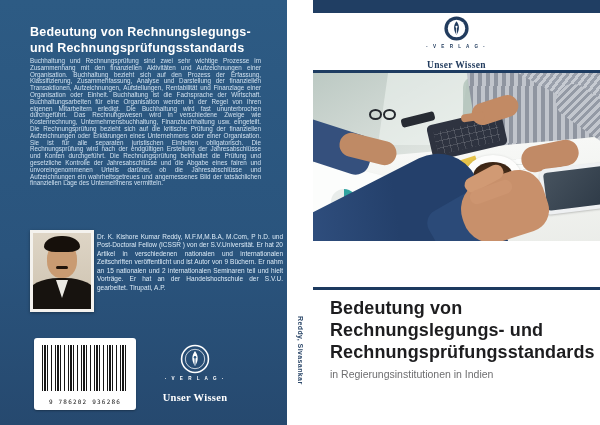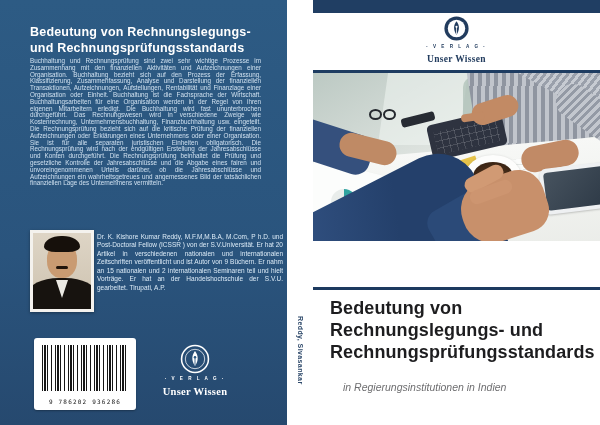--- a/index.html
+++ b/index.html
@@ -36,21 +36,21 @@
       #161616 0 1px,#ffffff 1px 2px,#161616 2px 4px,#ffffff 4px 5px,
       #161616 5px 6px,#ffffff 6px 9px,#161616 9px 10px,#ffffff 10px 13px);}
   .digits{position:absolute;left:0;right:0;bottom:5px;text-align:center;
     font-family:"DejaVu Sans Mono",monospace;font-size:6px;letter-spacing:1.2px;color:#111111;}
   
   .logo{position:absolute;text-align:center;}
   .logo-back{left:138px;top:344px;width:114px;color:#ffffff;}
   .logo-front{left:0;top:15px;width:287px;color:#223c5e;}
   .logo svg{display:block;margin:0 auto;}
   .verlag{margin-top:2px;font-size:4.6px;letter-spacing:2px;font-weight:bold;}
-  .pubname{margin-top:5px;font-family:"Liberation Serif",serif;font-weight:bold;font-size:10.5px;letter-spacing:.3px;}
+  .pubname{margin-top:11px;font-family:"Liberation Serif",serif;font-weight:bold;font-size:10.5px;letter-spacing:.3px;}
   .logo-front .pubname{font-size:9.5px;}
   
   .spine{position:absolute;left:287px;top:0;width:26px;height:425px;background:#ffffff;}
   .spine-text{position:absolute;left:50%;top:316px;transform:translateX(-50%);
     writing-mode:vertical-rl;font-size:7px;font-weight:bold;color:#2f4a6b;letter-spacing:.4px;}
   
   .front{position:absolute;left:313px;top:0;width:287px;height:425px;background:#ffffff;}
   .front-topbar{position:absolute;left:0;top:0;width:287px;height:13px;background:#203e63;}
   .photo{position:absolute;left:0;top:70px;width:287px;height:171px;overflow:hidden;
     border-top:3px solid #1e3c61;box-sizing:border-box;}
@@ -104,22 +104,22 @@
     border-radius:30px 26px 22px 30px;transform:rotate(-18deg);}
   .ph-f1{left:150px;top:98px;width:42px;height:15px;background:#d19a74;border-radius:8px;transform:rotate(-28deg);}
   .ph-f2{left:156px;top:112px;width:44px;height:14px;background:#cd9570;border-radius:8px;transform:rotate(-20deg);}
   
   .authors-band{position:absolute;left:0;top:241px;width:287px;height:44px;background:#25486f;
     box-sizing:border-box;padding:6px 0 0 17px;}
   .author-name{color:#ffffff;font-weight:bold;font-size:13.5px;line-height:1.32;letter-spacing:.2px;}
   .band-underline{position:absolute;left:0;top:287px;width:287px;height:3px;background:#1c3a5f;}
   .front-title{position:absolute;left:17px;top:298px;width:256px;margin:0;
     font-size:18px;line-height:1.22;font-weight:bold;color:#1d1d1f;letter-spacing:.1px;}
-  .front-subtitle{position:absolute;left:17px;top:368px;margin:13px;
-    font-size:10.5px;font-style:italic;color:#6e6e70;}
+  .front-subtitle{position:absolute;left:17px;top:368px;margin:0;
+    font-size:10.5px;color:#6e6e70;}
 </style>
 </head>
 <body>
 
 <div class="canvas">
 
   <section class="back">
     <h1 class="back-title">Bedeutung von Rechnungslegungs- und Rechnungsprüfungsstandards</h1>
     <p class="blurb">Buchhaltung und Rechnungsprüfung sind zwei sehr wichtige Prozesse im Zusammenhang mit den finanziellen Aktivitäten und Aufzeichnungen einer Organisation. Buchhaltung bezieht sich auf den Prozess der Erfassung, Klassifizierung, Zusammenfassung, Analyse und Darstellung der finanziellen Transaktionen, Aufzeichnungen, Aufstellungen, Rentabilität und Finanzlage einer Organisation oder Einheit. Buchhaltung ist die Fachsprache der Wirtschaft. Buchhaltungsarbeiten für eine Organisation werden in der Regel von ihren eigenen Mitarbeitern erledigt. Die Buchhaltung wird fast ununterbrochen durchgeführt. Das Rechnungswesen wird in verschiedene Zweige wie Kostenrechnung, Unternehmensbuchhaltung, Finanzbuchhaltung usw. eingeteilt. Die Rechnungsprüfung bezieht sich auf die kritische Prüfung der finanziellen Aufzeichnungen oder Erklärungen eines Unternehmens oder einer Organisation. Sie ist für alle separaten juristischen Einheiten obligatorisch. Die Rechnungsprüfung wird nach der endgültigen Erstellung der Jahresabschlüsse und Konten durchgeführt. Die Rechnungsprüfung beinhaltet die Prüfung und gesetzliche Kontrolle der Jahresabschlüsse und die Abgabe eines fairen und unvoreingenommenen Urteils darüber, ob die Jahresabschlüsse und Aufzeichnungen ein wahrheitsgetreues und angemessenes Bild der tatsächlichen finanziellen Lage des Unternehmens vermitteln.</p>
 

